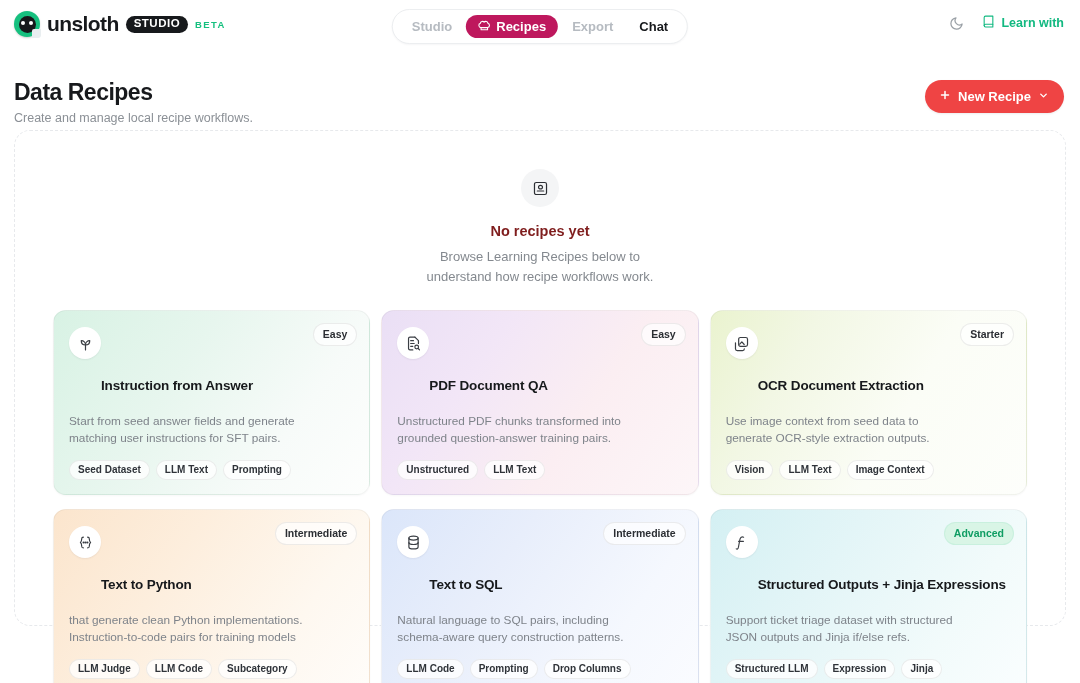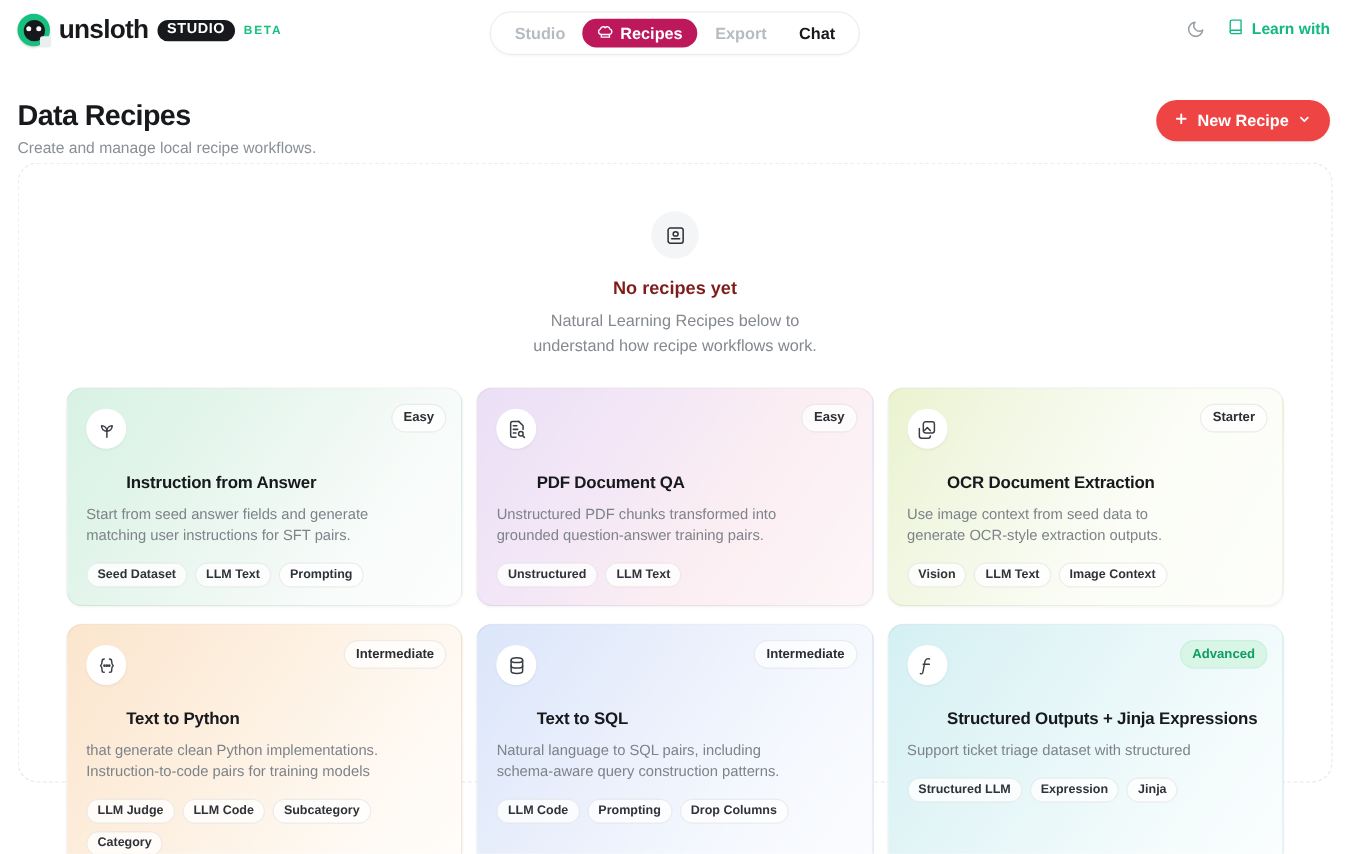--- a/index.html
+++ b/index.html
@@ -121,21 +121,21 @@
     padding: 5px 9px; border-radius: 999px; white-space: nowrap;
   }
   .badge.plain { background: rgba(255,255,255,.72); color: #2b2e33; border: 1px solid rgba(0,0,0,.07); }
   .badge.green { background: #d9f5e6; color: #0f9d63; border: 1px solid rgba(16,185,129,.08); }
   .card-icon {
     width: 32px; height: 32px; border-radius: 50%; background: #ffffff;
     display: flex; align-items: center; justify-content: center;
     box-shadow: 0 1px 2px rgba(16,24,40,.06);
   }
   .card-title { font-size: 13.5px; font-weight: 700; color: #17191c; margin-top: 19px; letter-spacing: -.15px; margin-left: 32px; }
-  .card-desc { font-size: 11.8px; color: #7e838a; line-height: 1.45; margin-top: 10px; }
+  .card-desc { font-size: 11.8px; color: #7e838a; line-height: 1.45; margin-top: 20px; }
   .tags { display: flex; flex-wrap: wrap; gap: 6px; margin-top: 13px; }
   .tag {
     font-size: 10px; font-weight: 600; color: #2f3339;
     background: rgba(255,255,255,.78);
     border: 1px solid rgba(0,0,0,.07);
     border-radius: 999px; padding: 4px 8px; line-height: 1; white-space: nowrap;
   }
 
   .c1 { background: linear-gradient(125deg,#d8f2e4 0%,#e7f6ee 38%,#f7fbf9 72%,#fdfefd 100%); }
   .c2 { background: linear-gradient(125deg,#eadff5 0%,#f2e6f7 30%,#fbeef2 62%,#fdf6f8 100%); }
@@ -222,21 +222,21 @@
   <div class="empty">
     <div class="empty-icon">
       <svg width="17" height="17" viewBox="0 0 24 24" fill="none" stroke="#2c2f34" stroke-width="1.7" stroke-linecap="round" stroke-linejoin="round">
         <rect x="3.5" y="3.5" width="17" height="17" rx="2.5"></rect>
         <path d="M9.2 10.4a2.8 2.8 0 0 1 5.6 0c0 1-.8 1.8-1.3 2.1H10.5c-.5-.3-1.3-1.1-1.3-2.1z"></path>
         <path d="M7.5 15.5h9"></path>
       </svg>
     </div>
     <div class="empty-title">No recipes yet</div>
     <div class="empty-sub">
-      <div>Natural Learning Recipes below to</div>
+      <div>Browse Learning Recipes below to</div>
       <div>understand how recipe workflows work.</div>
     </div>
   </div>
 
   <div class="grid">
 
     <div class="card c1">
       <span class="badge plain">Easy</span>
       <div class="card-icon">
         <svg width="17" height="17" viewBox="0 0 24 24" fill="none" stroke="#3a3e44" stroke-width="1.7" stroke-linecap="round" stroke-linejoin="round">
@@ -349,20 +349,21 @@
       <span class="badge green">Advanced</span>
       <div class="card-icon">
         <svg width="17" height="17" viewBox="0 0 24 24" fill="none" stroke="#3a3e44" stroke-width="1.6" stroke-linecap="round" stroke-linejoin="round">
           <path d="M15 4.5c-2.6-1.1-4.6.3-5.2 3L7.6 19c-.5 2.3-1.9 2.6-3 2"></path>
           <path d="M7.8 10.4h7"></path>
         </svg>
       </div>
       <div class="card-title">Structured Outputs + Jinja Expressions</div>
       <div class="card-desc">
         <div>Support ticket triage dataset with structured</div>
+        <div>JSON outputs and Jinja if/else refs.</div>
       </div>
       <div class="tags">
         <span class="tag">Structured LLM</span>
         <span class="tag">Expression</span>
         <span class="tag">Jinja</span>
       </div>
     </div>
 
   </div>
 </div>

